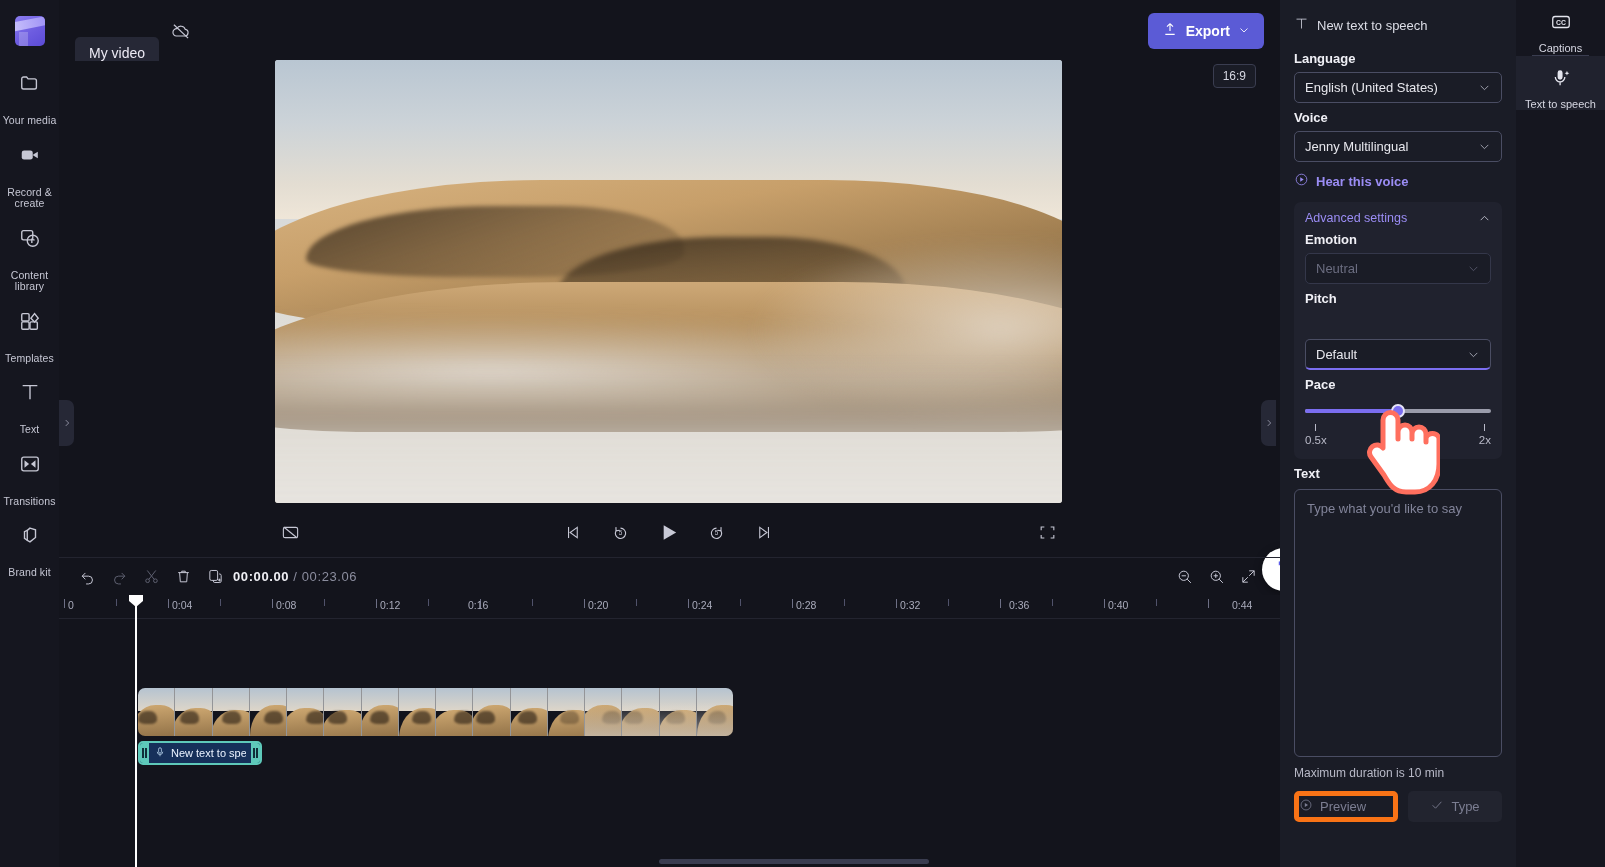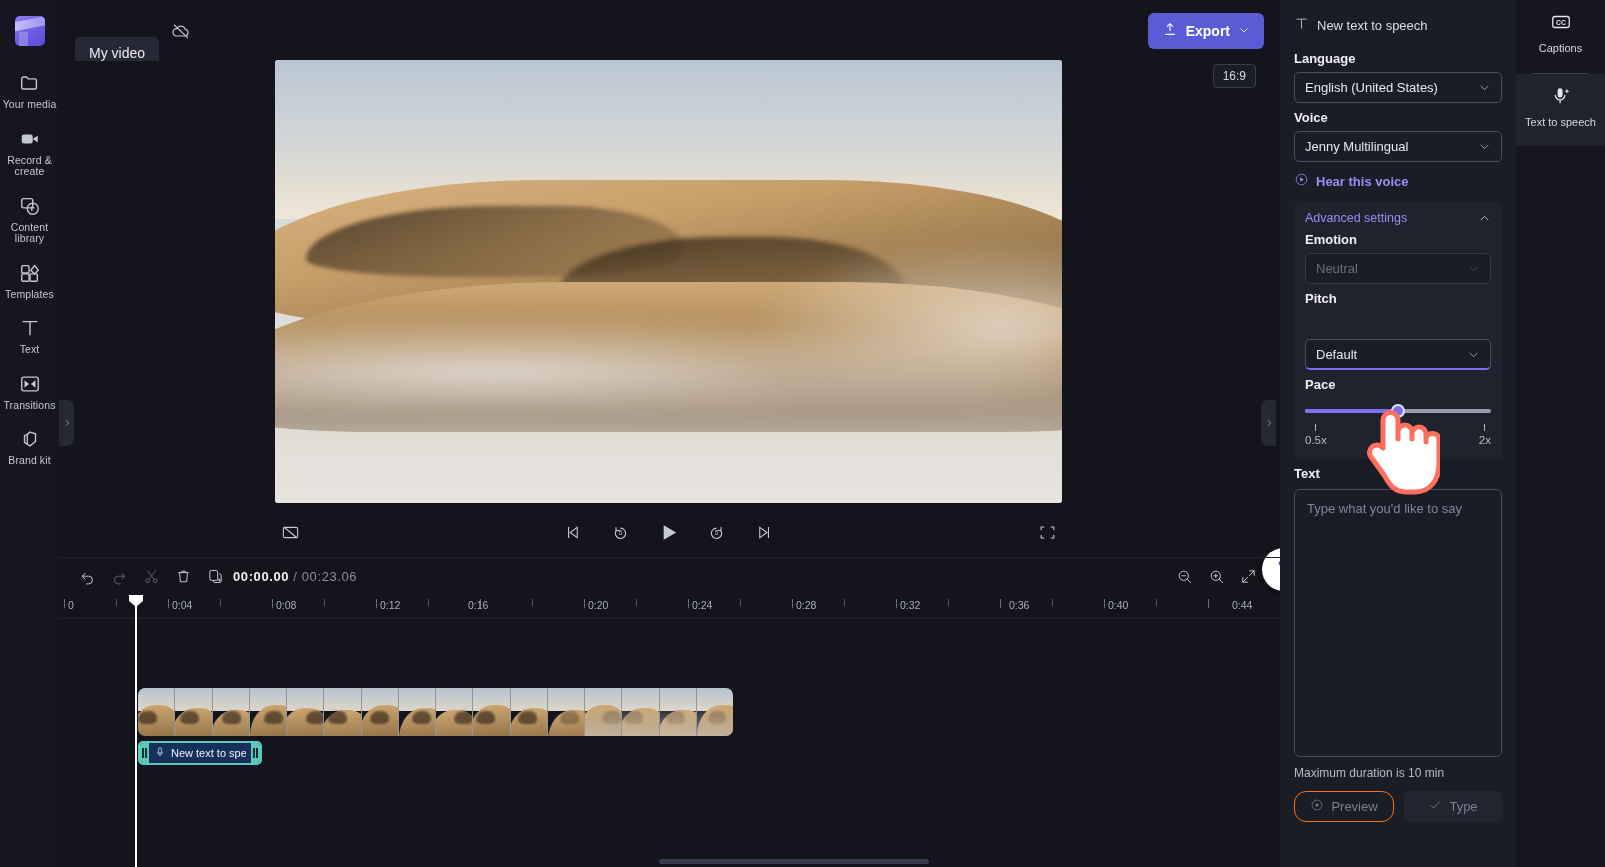--- a/index.html
+++ b/index.html
@@ -35,20 +35,21 @@
   .rail-item {
     width: 59px; padding: 7px 2px 6px; margin-bottom: 3px;
     display: flex; flex-direction: column; align-items: center; gap: 4px;
     cursor: pointer; border-radius: 6px;
   }
   .rail-icon { width: 24px; height: 24px; display:flex; align-items:center; justify-content:center; }
   .rail-icon svg { width: 22px; height: 22px; stroke: #c6c7d4; fill: none; stroke-width: 1.5; }
   .rail-label {
     font-size: 10.5px; color: #c6c7d4; text-align: center; line-height: 11.5px;
     letter-spacing: .1px;
+    margin-top: 16px;
   }
 
   
   .topbar {
     position: absolute; left: 59px; top: 0; width: 1221px; height: 61px;
     background: #13141c;
     display: flex; align-items: center; padding: 0 16px;
   }
   .proj-title {
     background: #262836; border: none; border-radius: 5px;
@@ -312,39 +313,39 @@
   .txt-area {
     width: 100%; height: 268px; background: #1a1c26;
     border: 1px solid #4a4d63; border-radius: 6px;
     color: #e8e8ee; font-size: 13px; font-family: inherit;
     padding: 11px 12px; resize: none; outline: none; margin-top: 2px;
   }
   .txt-area::placeholder { color: #82849a; }
   .max-note { font-size: 12px; color: #b9bac8; margin-top: 9px; }
   .rp-actions { display: flex; gap: 10px; margin-top: 11px; }
   .btn-preview {
-    flex: 1; height: 31px; background: #1a1c26; border: 1px solid #f97316;
-    border-radius: 12px; color: #7c7e92; font-size: 13px; font-family: inherit;
-    display: flex; align-items: center; justify-content: center; gap: 7px; cursor: not-allowed;
+    flex: 1; height: 31px; background: #1a1c26; border: 5px solid #f97316;
+    border-radius: 5px; color: #7c7e92; font-size: 13px; font-family: inherit;
+    display: flex; align-items: center; justify-content: flex-start; gap: 7px; cursor: not-allowed;
   }
   .btn-preview svg { width: 14px; height: 14px; stroke: #7c7e92; fill: none; stroke-width: 1.3; }
   .btn-save {
     flex: 1; height: 31px; background: #22242f; border: none;
     border-radius: 5px; color: #7c7e92; font-size: 13px; font-family: inherit;
     display: flex; align-items: center; justify-content: center; gap: 7px; cursor: not-allowed;
   }
   .btn-save svg { width: 14px; height: 14px; stroke: #7c7e92; fill: none; stroke-width: 1.5; }
 
   
   .far-rail {
     position: absolute; left: 1516px; top: 0; width: 89px; height: 867px;
     background: #15161f;
   }
   .fr-item {
-    width: 89px; padding: 11px 4px 18px; cursor: pointer;
+    width: 89px; padding: 11px 4px 0; cursor: pointer;
     display: flex; flex-direction: column; align-items: center; gap: 5px;
   }
   .fr-item.active { background: #20222e; }
   .fr-item svg { width: 22px; height: 22px; stroke: #e4e5ee; fill: none; stroke-width: 1.4; }
   .fr-label { font-size: 11px; color: #d6d7e2; text-align: center; line-height: 12.5px; }
   .fr-sep { width: 57px; height: 1px; background: #3a3d50; margin: 0 auto; }
 
   
   .cursor {
     position: absolute; left: 1362px; top: 406px; width: 78px; height: 92px;

